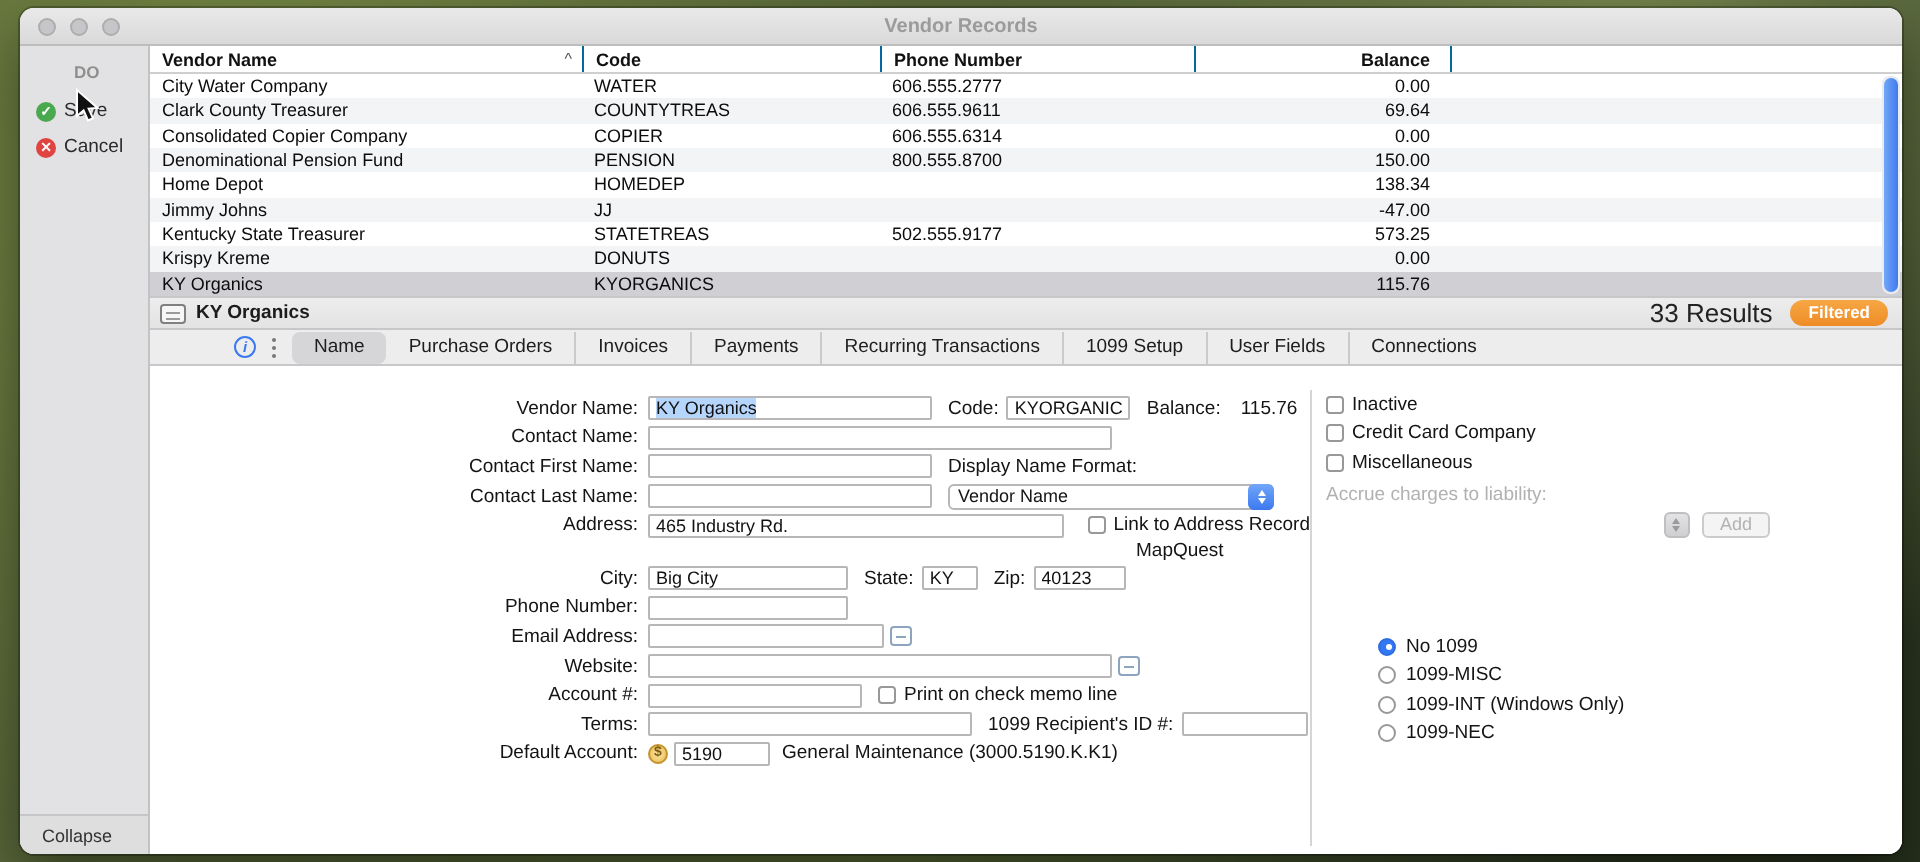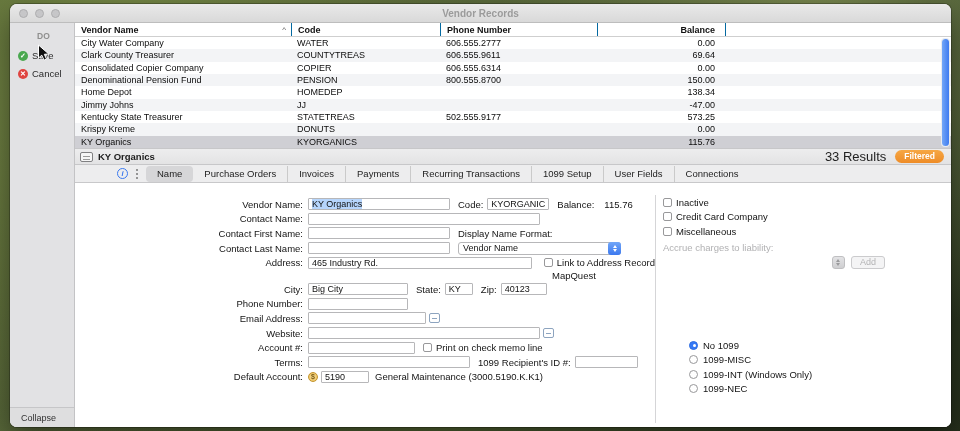--- a/index.html
+++ b/index.html
@@ -103,21 +103,21 @@
   }
   .dots-icon { width:2px; height:2px; border-radius:50%; background:#777;
     box-shadow:0 -4px 0 #777, 0 4px 0 #777; margin:0 8px 0 8px; }
   .tabs { display:flex; align-items:center; }
   .tab { padding:2px 11px 3px; color:#1d1d1d; border-left:1px solid #cacaca; cursor:default; }
   .tab:first-child { border-left:none; }
   .tab.active { background:#d6d6d8; border-radius:4px; border-left:none; }
   .tab.active + .tab { border-left:none; }
   
   .formarea { flex:1; position:relative; background:#fff; padding-top:14px; font-size:9.5px; color:#141414; }
-  .form-left { width:580px; }
+  .form-left { width:580px;padding-left:16px; }
   .frow { display:flex; align-items:center; height:14.6px; }
   .frow.short { height:12px; }
   .flabel { width:233px; flex:0 0 233px; text-align:right; padding-right:5px; white-space:nowrap; }
   .inlab { margin-left:8px; margin-right:4px; white-space:nowrap; }
   input.fld, .fld-like {
     height:12px; border:1px solid #b7b7b9; border-radius:1px; background:#fff;
     font-family:"Liberation Sans", sans-serif; font-size:9px; color:#111; padding:0 3px;
   }
   .fld-like { display:flex; align-items:center; }
   .selhl { background:#b6d5fc; }
@@ -159,21 +159,21 @@
   .chk-row { display:flex; align-items:center; gap:4px; height:14.5px; white-space:nowrap; }
   .accrue-label { color:#b1b1b3; height:14.5px; display:flex; align-items:center; margin-top:2px; white-space:nowrap; }
   .accrue-ctrls { display:flex; align-items:center; gap:7px; height:15px; margin-left:40px; }
   .dd-btn.disabled { background:linear-gradient(#e3e3e5,#cfcfd1); border:1px solid #bfbfc1; }
   .dd-btn.disabled .tri-up { border-bottom-color:#9a9a9c; }
   .dd-btn.disabled .tri-dn { border-top-color:#9a9a9c; }
   .add-btn {
     font-size:9px; color:#b3b3b5; background:#f4f4f5; border:1px solid #cbcbcd; border-radius:3px;
     padding:0 8px 1px; height:13px; display:flex; align-items:center;
   }
-  .radio-group { margin-top:68px; margin-left:26px; }
+  .radio-group { margin-top:46px; margin-left:26px; }
   .radio-row { display:flex; align-items:center; gap:5px; height:14.5px; white-space:nowrap; }
   .radio { width:9px; height:9px; border-radius:50%; border:1px solid #98989a; background:#fff; flex:0 0 9px; position:relative; }
   .radio.on { background:#3478f6; border-color:#2e6de0; }
   .radio.on::after { content:""; position:absolute; left:2.5px; top:2.5px; width:3px; height:3px; border-radius:50%; background:#fff; }
   
   .cursor { position:absolute; left:37px; top:44px; z-index:60; pointer-events:none; }
 </style>
 </head>
 <body>
 

